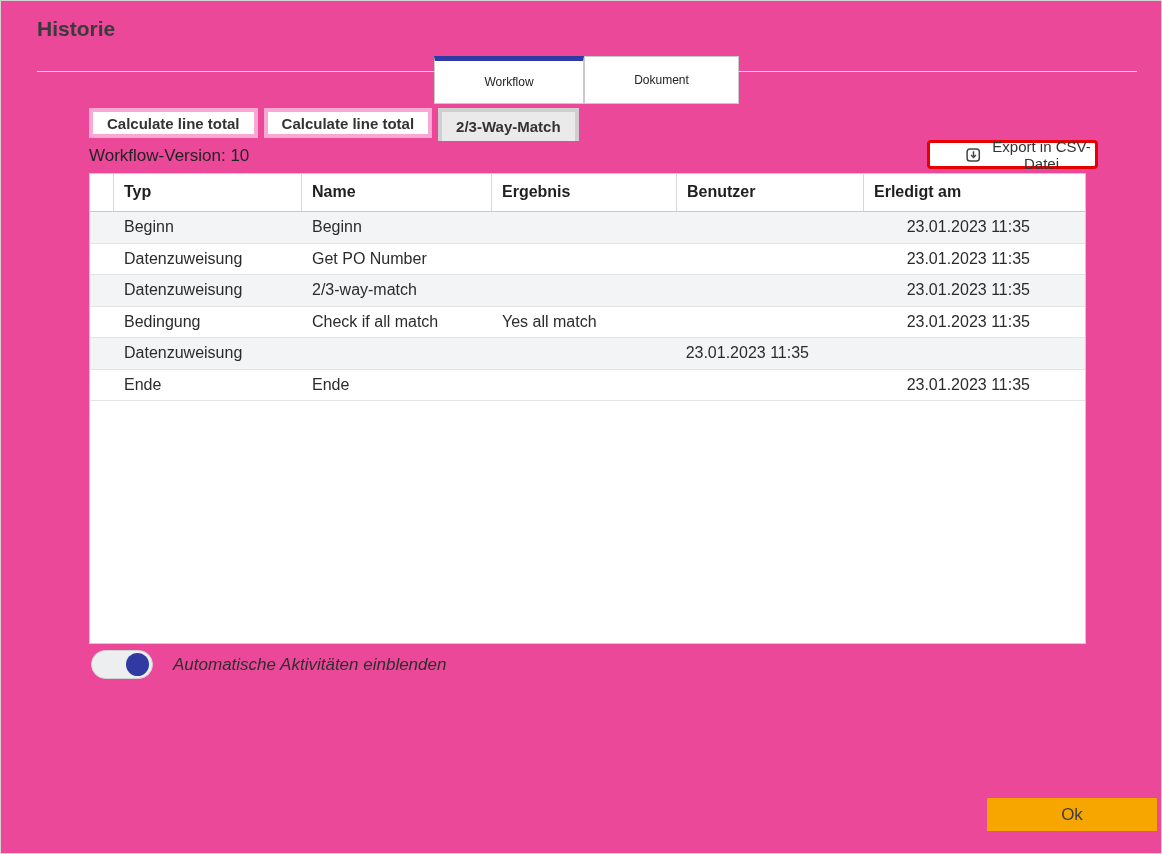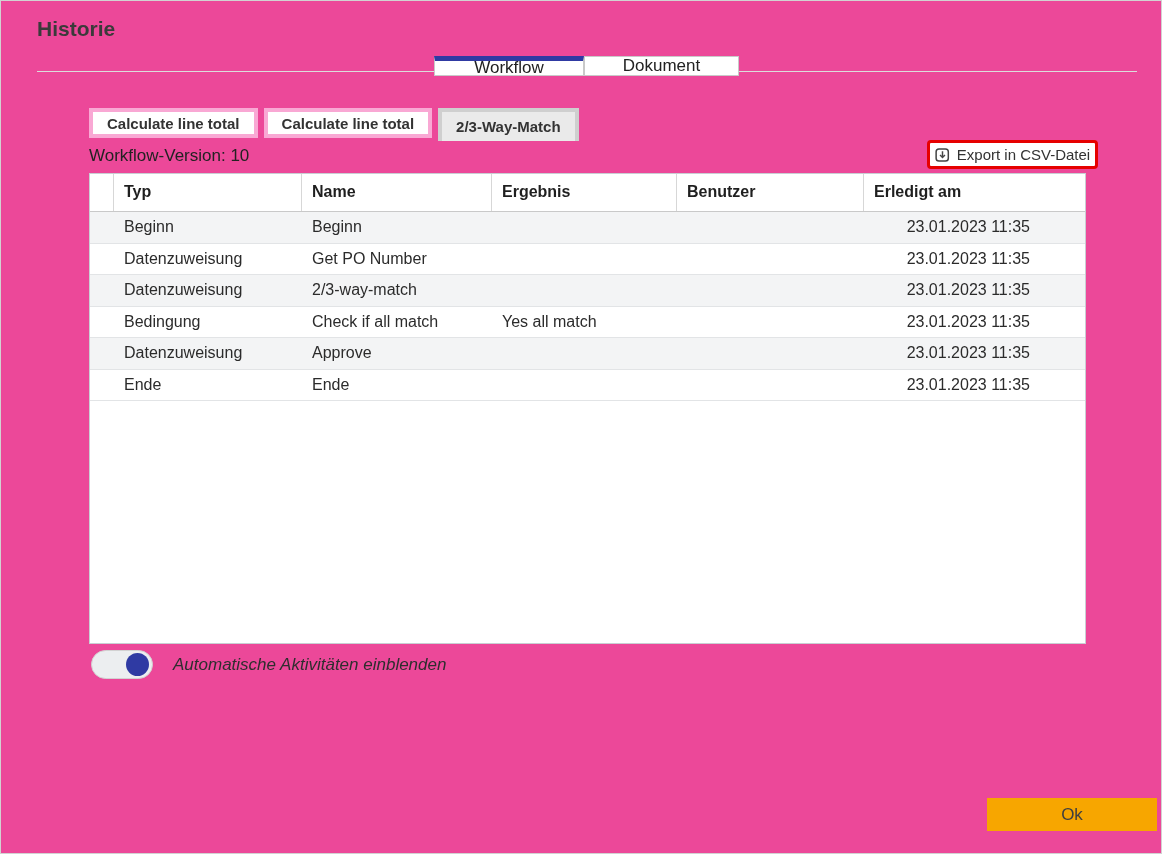--- a/index.html
+++ b/index.html
@@ -11,32 +11,32 @@
   }
   *{margin:0;padding:0;box-sizing:border-box;}
   html,body{background:#fff;}
   body{font-family:"Liberation Sans","DejaVu Sans",sans-serif;color:#2b2b2b;}
   .dialog{position:relative;width:1162px;height:854px;background:#ec4899;border:1px solid #d2d2d2;overflow:hidden;}
 
   .title{position:absolute;left:36px;top:16px;font-size:21px;font-weight:bold;color:#3a3a3a;}
   .top-rule{position:absolute;left:36px;top:70px;width:1100px;height:1px;background:#dcdcdc;}
 
   .main-tabs{position:absolute;left:433px;top:55px;display:flex;z-index:2;}
-  .main-tab{width:150px;height:20px;background:#fff;border:1px solid #c9c9c9;display:flex;align-items:center;justify-content:center;font-size:17px;color:#222;cursor:pointer;}
+  .main-tab{width:150px;height:48px;background:#fff;border:1px solid #c9c9c9;display:flex;align-items:center;justify-content:center;font-size:12px;color:#222;cursor:pointer;}
   .main-tab.active{border-top:5px solid var(--accent-blue);width:150px;}
   .main-tab+.main-tab{margin-left:0;width:155px;}
 
   .sub-tabs{position:absolute;left:88px;top:107px;display:flex;gap:6px;z-index:2;}
   .sub-tab{height:30px;background:#fff;border:4px solid #f9a8d4;display:flex;align-items:center;padding:0 14px;font-size:15px;font-weight:bold;color:#333;cursor:pointer;}
   .sub-tab.active{background:#eaeaea;border-color:#cfcfcf;border-bottom:none;height:33px;}
 
   .wf-version{position:absolute;left:88px;top:145px;font-size:17px;font-weight:normal;color:#222;}
 
   .export-annotation{position:absolute;left:926px;top:139px;width:171px;height:29px;border:3px solid var(--annotation-red);border-radius:4px;display:flex;align-items:center;justify-content:center;background:#fff;}
-  .export-btn{display:flex;align-items:center;gap:7px;font-size:15px;color:#333;background:none;border:none;cursor:pointer;font-family:inherit;}
+  .export-btn{display:flex;align-items:center;gap:7px;font-size:15px;color:#333;background:none;border:none;cursor:pointer;font-family:inherit;margin-left:36px;}
   .export-btn svg{display:block;}
 
   .history-table{position:absolute;left:88px;top:172px;width:997px;height:471px;border:1px solid var(--border-gray);background:#fff;}
   .t-row{display:grid;grid-template-columns:24px 188px 190px 185px 187px 1fr;}
   .t-head{height:38px;border-bottom:1px solid #c9c9c9;}
   .t-head .t-cell{font-weight:bold;font-size:16px;color:#1f1f1f;line-height:36px;border-right:1px solid #d7d7d7;padding-left:10px;overflow:hidden;white-space:nowrap;}
   .t-head .t-cell:last-child{border-right:none;}
   .t-body .t-row{height:31.5px;border-bottom:1px solid var(--light-line);}
   .t-body .t-row:nth-child(odd){background:#f3f4f5;}
   .t-body .t-cell{font-size:16px;color:#2b2b2b;line-height:30px;padding-left:10px;overflow:hidden;white-space:nowrap;}
@@ -121,21 +121,20 @@
         <div class="t-cell"></div>
         <div class="t-cell">Bedingung</div>
         <div class="t-cell">Check if all match</div>
         <div class="t-cell">Yes all match</div>
         <div class="t-cell"></div>
         <div class="t-cell date">23.01.2023 11:35</div>
       </div>
       <div class="t-row">
         <div class="t-cell"></div>
         <div class="t-cell">Datenzuweisung</div>
-        <div class="t-cell">Approve</div>
         <div class="t-cell"></div>
         <div class="t-cell"></div>
         <div class="t-cell date">23.01.2023 11:35</div>
       </div>
       <div class="t-row">
         <div class="t-cell"></div>
         <div class="t-cell">Ende</div>
         <div class="t-cell">Ende</div>
         <div class="t-cell"></div>
         <div class="t-cell"></div>

